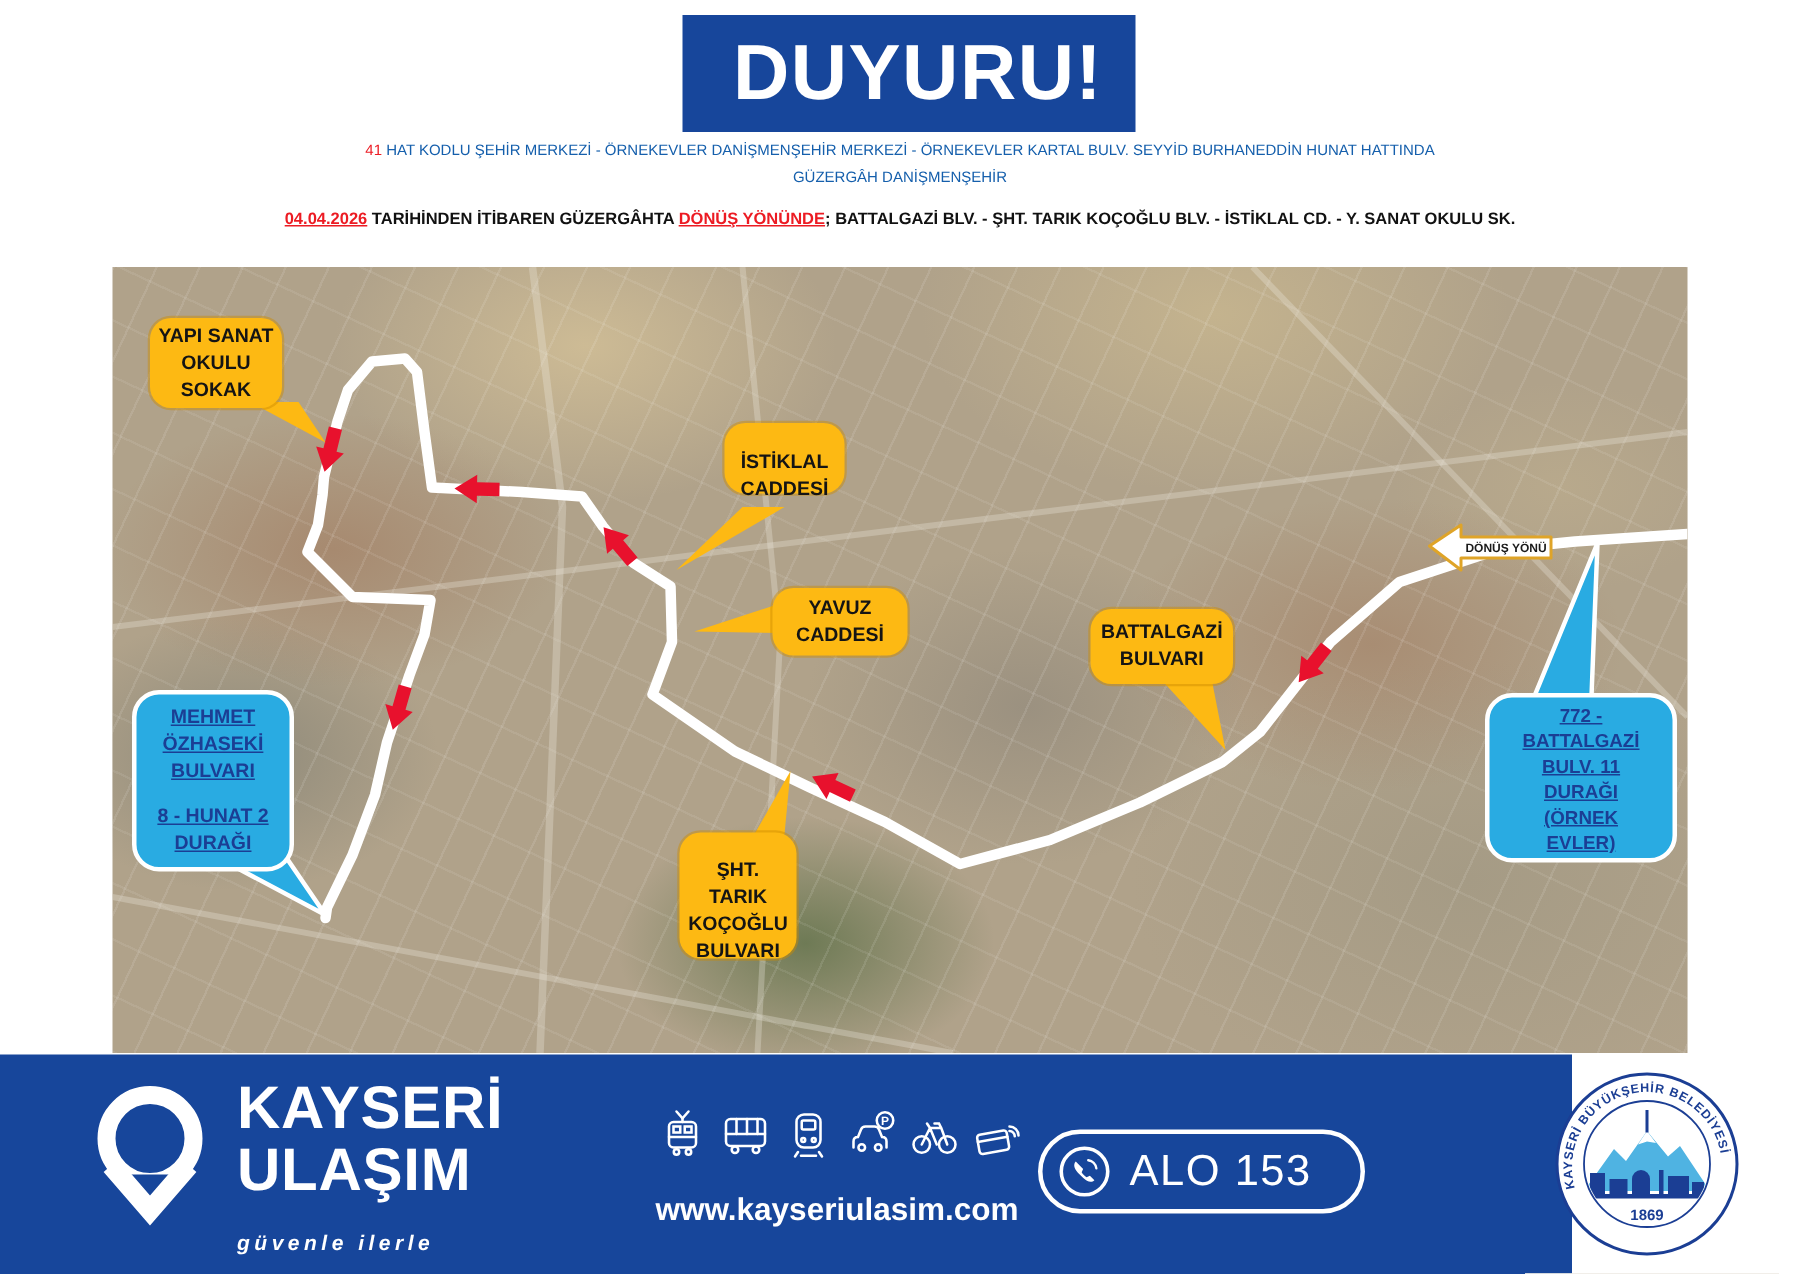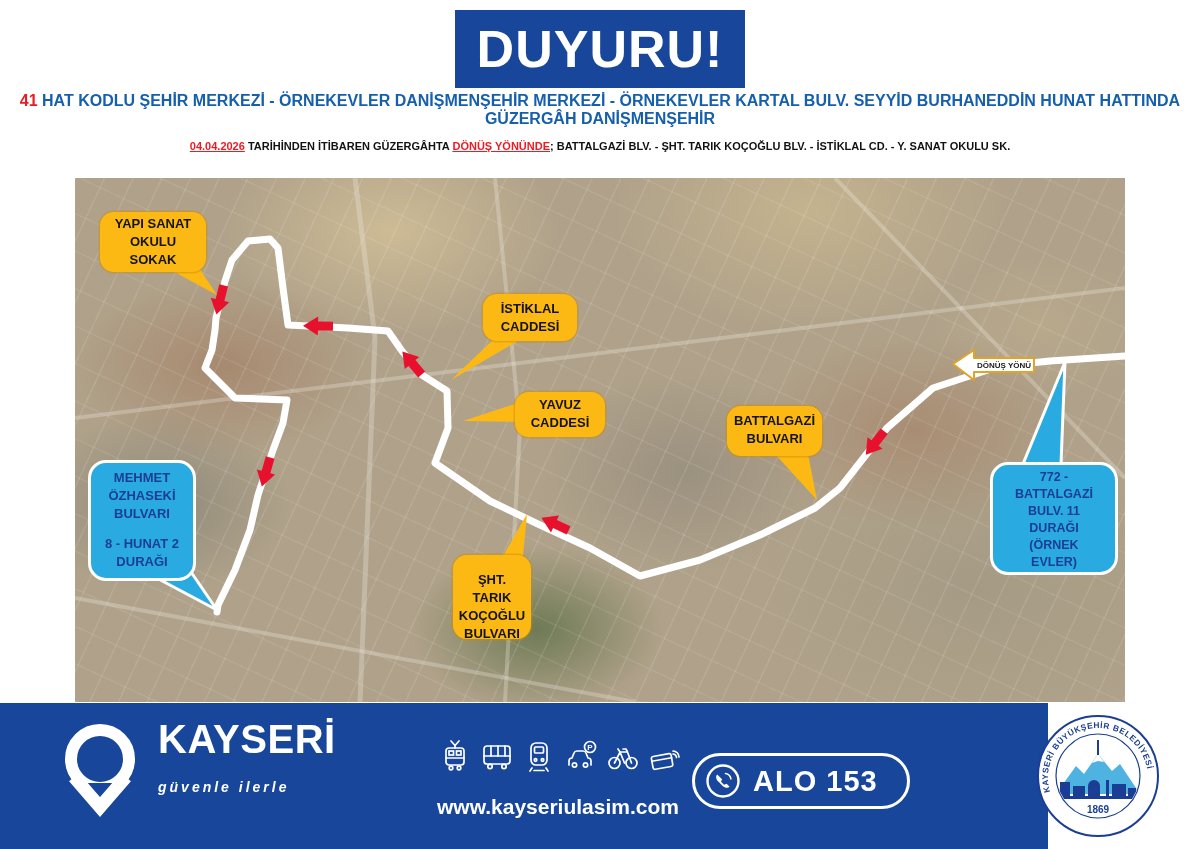--- a/index.html
+++ b/index.html
@@ -2,23 +2,23 @@
 <html><head>
 <meta charset="utf-8">
 <style>
   html,body{margin:0;padding:0;background:#fff;}
   .page{position:relative;width:1200px;height:849px;background:#fff;
         font-family:"Liberation Sans",sans-serif;overflow:hidden;}
 
   
   .banner{position:absolute;left:455px;top:10px;width:290px;height:78px;
           background:#17469B;color:#fff;display:flex;align-items:center;justify-content:center;
-          font-weight:bold;font-size:52px;letter-spacing:1px;}
+          font-weight:bold;font-size:52px;letter-spacing:1px;padding-left:12px;}
   .headline{position:absolute;left:0;top:92px;width:1200px;text-align:center;
-            font-weight:bold;font-size:16px;line-height:18px;color:#155FAC;}
+            font-weight:normal;font-size:10px;line-height:18px;color:#155FAC;}
   .headline .red{color:#EC1B23;}
   .notice{position:absolute;left:0;top:137px;width:1200px;text-align:center;
           font-weight:bold;font-size:11px;line-height:19px;color:#111;}
   .red-u{color:#EC1B23;text-decoration:underline;}
 
   
   .map{position:absolute;left:75px;top:178px;width:1050px;height:524px;overflow:hidden;
        background-color:#b0a28a;
        background-image:
          repeating-linear-gradient(115deg, rgba(255,255,255,0.10) 0 1.5px, rgba(0,0,0,0) 1.5px 26px),
@@ -33,36 +33,36 @@
          radial-gradient(ellipse 180px 120px at 44% 86%, #6e7a55 0%, rgba(110,122,85,0) 70%),
          radial-gradient(ellipse 160px 100px at 92% 28%, #b8a98c 0%, rgba(184,169,140,0) 70%);}
   .map svg.overlay{position:absolute;left:0;top:0;}
 
   .co{position:absolute;text-align:center;font-weight:bold;box-sizing:border-box;}
   .co .ln{display:block;}
   .yellow{background:#FDB913;color:#141414;border-radius:14px;font-size:13px;line-height:18px;
           box-shadow:0 0 0 1.5px rgba(205,140,0,.45);}
   .blue{background:#29ABE2;color:#1B3E94;border:3px solid #fff;border-radius:18px;
         font-size:13px;line-height:18px;}
-  .blue .ln{}
+  .blue .ln{text-decoration:underline;}
   .gap{margin-top:12px;}
 
   
   .footer{position:absolute;left:0;top:703px;width:1048px;height:146px;background:#17469B;color:#fff;}
   .logo-pin{position:absolute;left:48px;top:14px;}
   .brand{position:absolute;left:158px;top:16px;width:192px;font-weight:bold;
          font-size:40px;line-height:41px;letter-spacing:.5px;}
   .tagline{font-weight:bold;font-style:italic;font-size:14px;letter-spacing:3px;
            text-align:left;margin-top:7px;}
   .ticons{position:absolute;left:438px;top:36px;display:flex;gap:8px;}
   .website{position:absolute;left:408px;top:92px;width:300px;text-align:center;
            font-weight:bold;font-size:21px;}
   .alo{position:absolute;left:692px;top:50px;width:192px;height:50px;border:3px solid #fff;
        border-radius:30px;display:flex;align-items:center;padding:0 10px;gap:12px;box-sizing:content-box;}
-  .alo-label{font-weight:bold;font-size:29px;letter-spacing:1px;}
+  .alo-label{font-weight:normal;font-size:29px;letter-spacing:1px;}
   .badge{position:absolute;left:1036px;top:11px;}
 </style>
 </head>
 <body>
 
 <div class="page">
 
   <div class="banner">
     <span>DUYURU!</span>
   </div>
@@ -107,26 +107,26 @@
         <polygon points="78,398 116,394 142,432" fill="#29ABE2" stroke="#fff" stroke-width="3"></polygon>
         <polygon points="948,286 986,286 990,184" fill="#29ABE2" stroke="#fff" stroke-width="3"></polygon>
       </g>
 
       <g transform="translate(878,170)">
         <polygon points="0,16 21,2 21,10 81,10 81,24 21,24 21,32" fill="#FFFFFF" stroke="#DFA428" stroke-width="2" stroke-linejoin="round"></polygon>
         <text x="51" y="20" text-anchor="middle" font-size="8" font-weight="bold" fill="#1a1a1a">DÖNÜŞ YÖNÜ</text>
       </g>
     </svg>
 
-    <div class="co yellow" style="left:25px;top:34px;width:106px;height:60px;padding-top:3px;">
+    <div class="co yellow" style="left:25px;top:34px;width:88px;height:60px;padding-top:3px;">
       <span class="ln">YAPI SANAT</span>
       <span class="ln">OKULU</span>
       <span class="ln">SOKAK</span>
     </div>
-    <div class="co yellow" style="left:408px;top:116px;width:94px;height:47px;padding-top:6px;">
+    <div class="co yellow" style="left:408px;top:104px;width:80px;height:47px;padding-top:17px;">
       <span class="ln">İSTİKLAL</span>
       <span class="ln">CADDESİ</span>
     </div>
     <div class="co yellow" style="left:440px;top:214px;width:90px;height:45px;padding-top:4px;">
       <span class="ln">YAVUZ</span>
       <span class="ln">CADDESİ</span>
     </div>
     <div class="co yellow" style="left:652px;top:228px;width:95px;height:50px;padding-top:6px;">
       <span class="ln">BATTALGAZİ</span>
       <span class="ln">BULVARI</span>
@@ -156,20 +156,21 @@
   </div>
 
   <div class="footer">
     <svg class="logo-pin" width="104" height="112" viewBox="0 0 104 112">
       <circle cx="52" cy="42" r="29" fill="none" stroke="#fff" stroke-width="12"></circle>
       <rect x="30" y="66" width="44" height="16" fill="#17469B"></rect>
       <polyline points="26,60 52,90 78,60" fill="none" stroke="#fff" stroke-width="13"></polyline>
     </svg>
     <div class="brand">
       <div>KAYSERİ</div>
+      <div>ULAŞIM</div>
       <div class="tagline">güvenle ilerle</div>
     </div>
 
     <div class="ticons">
       <svg width="34" height="34" viewBox="0 0 34 34" fill="none" stroke="#fff" stroke-width="1.7" stroke-linecap="round">
         <path d="M13 2 L17 6.5 L21 2"></path>
           <line x1="17" y1="6.5" x2="17" y2="9"></line>
         <rect x="8" y="9" width="18" height="17" rx="3"></rect>
           <line x1="8" y1="19" x2="26" y2="19"></line>
         <rect x="11" y="12" width="4.5" height="4"></rect>

